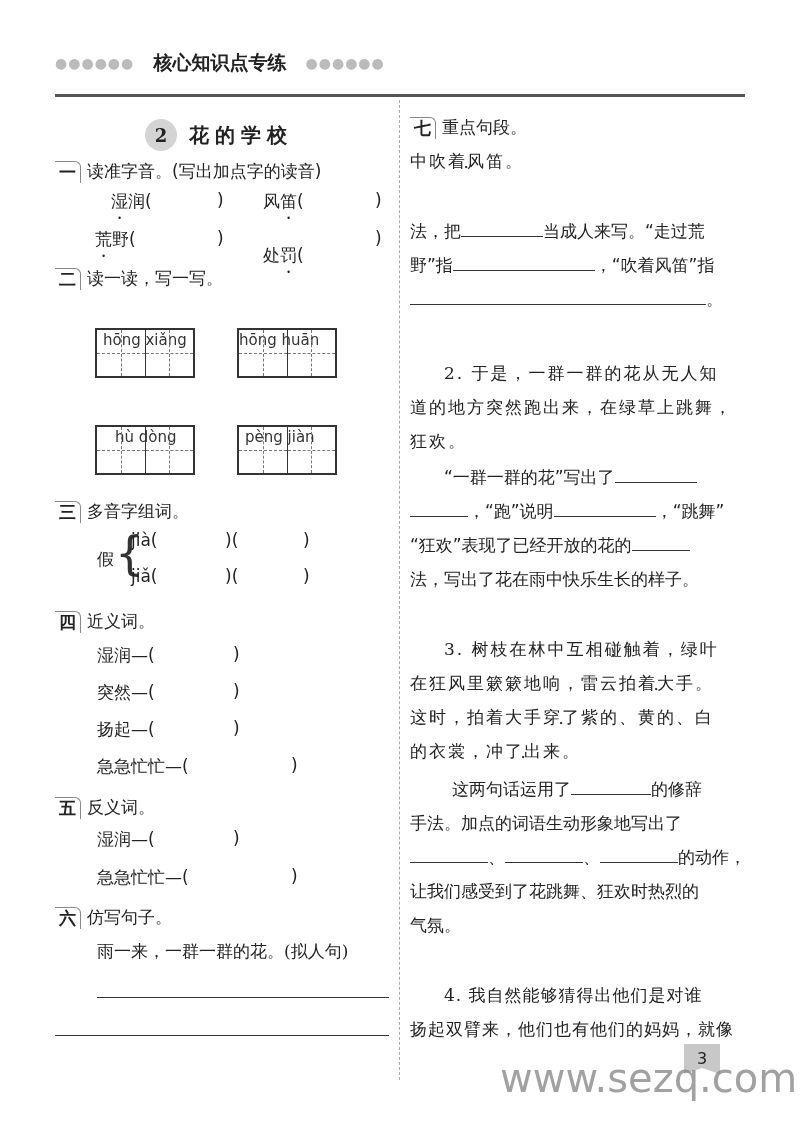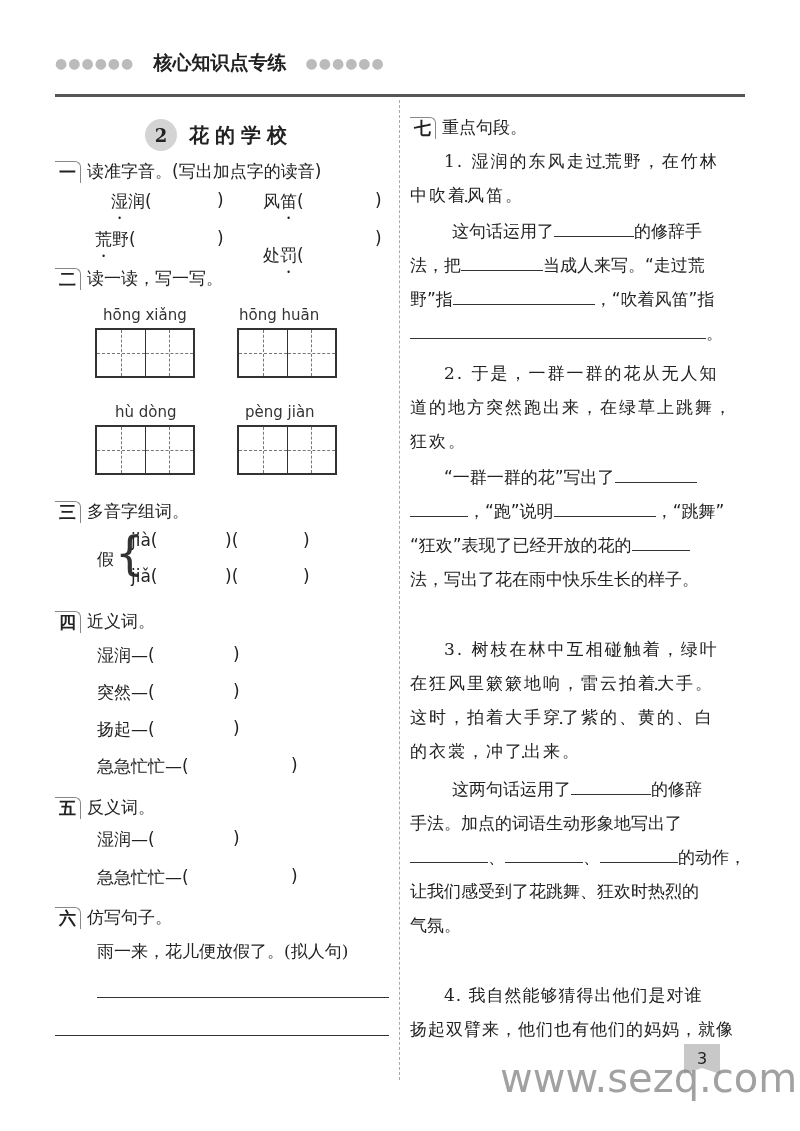--- a/index.html
+++ b/index.html
@@ -21,21 +21,21 @@
   .lesson-name { font-size: 20px; font-weight: bold; letter-spacing: 6px; }
 
   .sec-head { position: absolute; display: flex; align-items: center; font-size: 17px; }
   .sec-num { display: inline-block; width: 26px; height: 22px; line-height: 20px; font-size: 17px; font-weight: bold; text-align: center; border-right: 1px solid #888; border-top: 1px solid #888; border-top-right-radius: 6px; margin-right: 6px; font-family: "DejaVu Sans", sans-serif; }
   .sec-label { font-family: "DejaVu Sans", sans-serif; font-size: 17px; }
 
   .row { position: absolute; font-size: 17px; font-family: "DejaVu Sans", sans-serif; white-space: nowrap; }
   .dotted { position: relative; }
   .dotted::after { content: "•"; position: absolute; left: 50%; transform: translateX(-50%); bottom: -12px; font-size: 8px; }
 
-  .pinyin { position: absolute; font-family: "DejaVu Sans", sans-serif; font-size: 15px; color: #333; }
+  .pinyin { position: absolute; font-family: "DejaVu Sans", sans-serif; font-size: 15px; color: #333; margin-top: 25px; }
   .grid2 { position: absolute; width: 100px; height: 50px; border: 2px solid #333; display: flex; }
   .grid2 .cell { flex: 1; position: relative; border-right: 1px solid #333; }
   .grid2 .cell:last-child { border-right: none; }
   .grid2 .cell::before { content: ""; position: absolute; left: 50%; top: 0; bottom: 0; border-left: 1px dashed #777; }
   .grid2 .cell::after { content: ""; position: absolute; top: 50%; left: 0; right: 0; border-top: 1px dashed #777; }
 
   .brace { position: absolute; font-size: 42px; font-family: "DejaVu Sans", sans-serif; line-height: 1; color: #333; }
 
   .answer-line { position: absolute; height: 0; border-top: 1.5px solid #333; }
 
@@ -143,37 +143,35 @@
   </div>
   <div class="row" style="left:42px; top:718px;">湿润—(</div>
   <div class="row" style="left:178px; top:718px;">)</div>
   <div class="row" style="left:42px; top:756px;">急急忙忙—(</div>
   <div class="row" style="left:236px; top:756px;">)</div>
 
   <div class="sec-head" style="left:0; top:796px;">
     <span class="sec-num">六</span>
     <span class="sec-label">仿写句子。</span>
   </div>
-  <div class="row" style="left:42px; top:830px; font-family:'DejaVu Serif', serif;">雨一来，花儿便放假了。(拟人句)</div>
+  <div class="row" style="left:42px; top:830px; font-family:'DejaVu Serif', serif;">雨一来，一群一群的花。(拟人句)</div>
   <div class="answer-line" style="left:42px; top:887px; width:292px;"></div>
   <div class="answer-line" style="left:0; top:925px; width:334px;"></div>
 </div>
 
 <div class="right">
   <div class="sec-head" style="left:0; top:6px;">
     <span class="sec-num">七</span>
     <span class="sec-label">重点句段。</span>
   </div>
 
   <div class="para serif" style="top:34px; letter-spacing:2px;">
-    <div style="padding-left:34px;"><span>1. 湿润的东风</span><span class="dot-mark">走过荒野</span><span>，在竹林</span></div>
     <div><span>中</span><span class="dot-mark">吹着风笛</span><span>。</span></div>
   </div>
   <div class="para" style="top:104px;">
-    <div style="padding-left:42px;"><span>这句话运用了</span><span class="blank" style="width:80px;"></span><span>的修辞手</span></div>
     <div><span>法，把</span><span class="blank" style="width:82px;"></span><span>当成人来写。“走过荒</span></div>
     <div><span>野”指</span><span class="blank" style="width:142px;"></span><span>，“吹着风笛”指</span></div>
     <div><span class="blank" style="width:296px;"></span><span>。</span></div>
   </div>
 
   <div class="para serif" style="top:246px; letter-spacing:2px;">
     <div style="padding-left:34px;">2. 于是，一群一群的花从无人知</div>
     <div>道的地方突然跑出来，在绿草上跳舞，</div>
     <div>狂欢。</div>
   </div>

